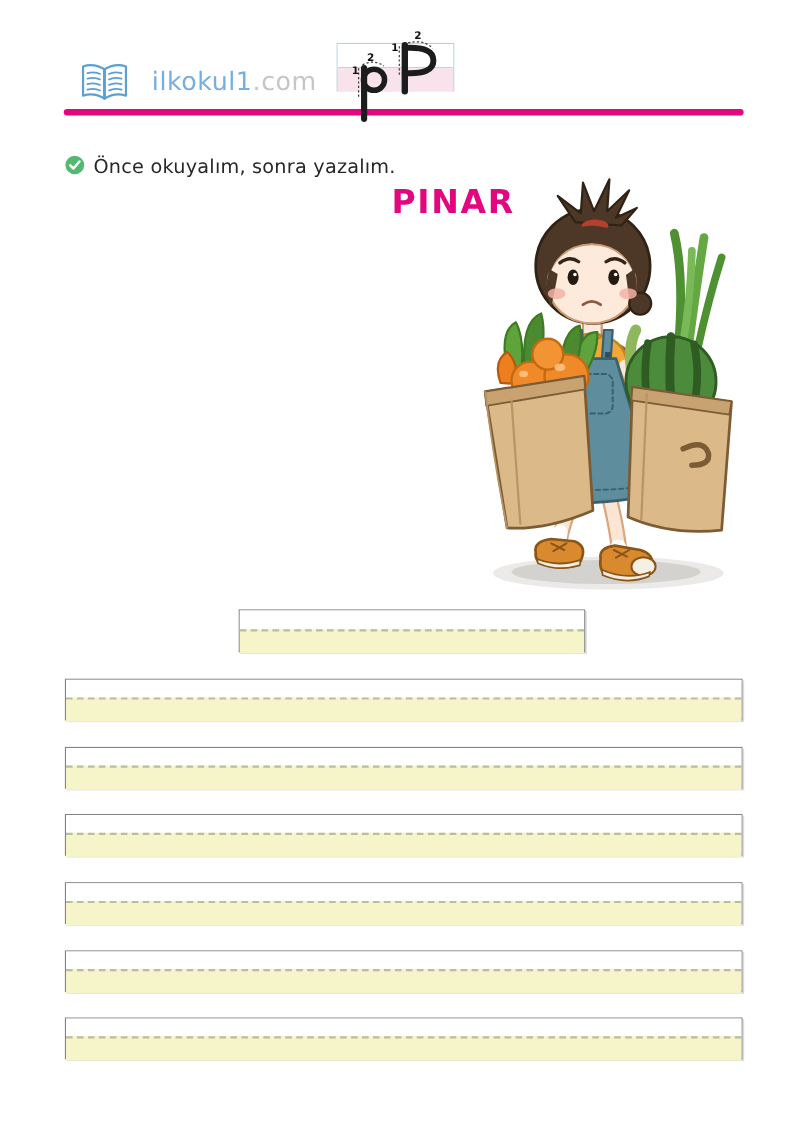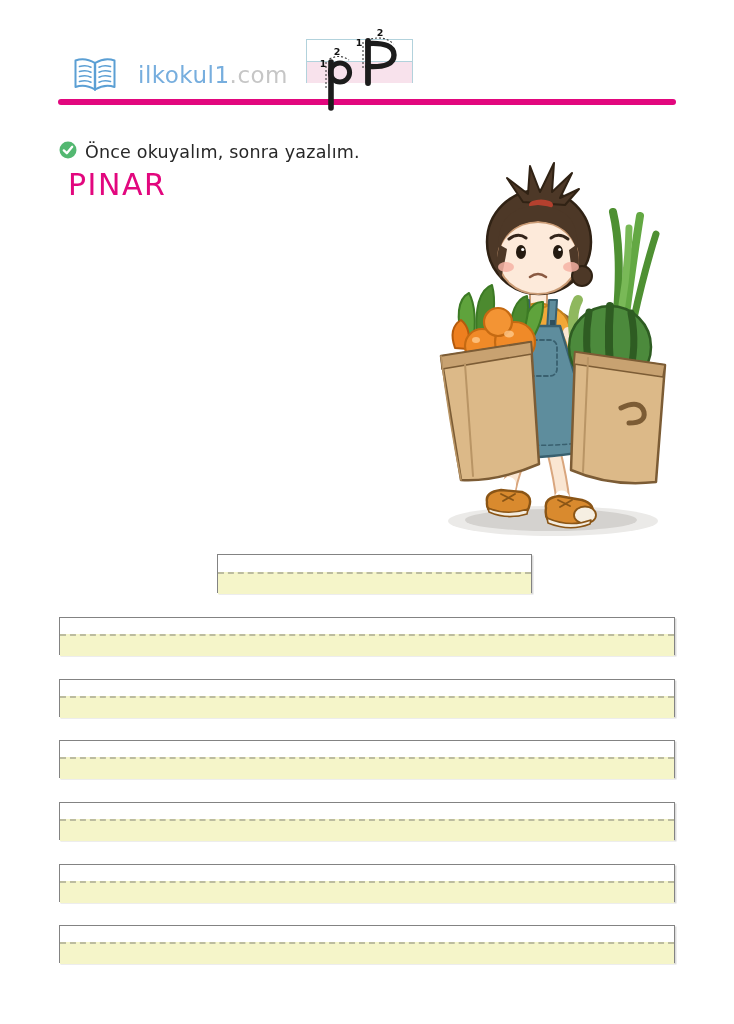--- a/index.html
+++ b/index.html
@@ -23,22 +23,22 @@
   .letters-svg{position:absolute;left:301px;top:26px;z-index:3;overflow:visible;}
   .header-rule{
     position:absolute;left:58px;top:99px;width:618px;height:6px;
     background:var(--magenta);border-radius:3px;z-index:2;
   }
   
   .instruction{position:absolute;left:59px;top:112px;display:flex;align-items:center;gap:8px;margin-top:29px;}
   .instruction-text{font-size:17.5px;color:var(--ink);letter-spacing:.2px;}
   
   .story-title{
-    position:absolute;left:68px;top:167px;width:400px;text-align:left;
-    font-size:30px;letter-spacing:1.5px;color:var(--magenta);font-weight:400;
+    position:absolute;left:68px;top:167px;width:400px;text-align:right;
+    font-size:30px;letter-spacing:1.5px;color:var(--magenta);font-weight:700;
   }
   .story{position:absolute;left:80px;top:214px;width:400px;}
   .story-line{font-size:26.5px;color:var(--ink);line-height:51px;letter-spacing:.3px;white-space:nowrap;}
   
   .illustration{position:absolute;left:425px;top:150px;width:260px;height:390px;}
   
   .wline{
     position:relative;height:38px;box-sizing:border-box;
     border:1.5px solid var(--line-border);
     box-shadow:1.5px 1.5px 0 rgba(0,0,0,.14);

